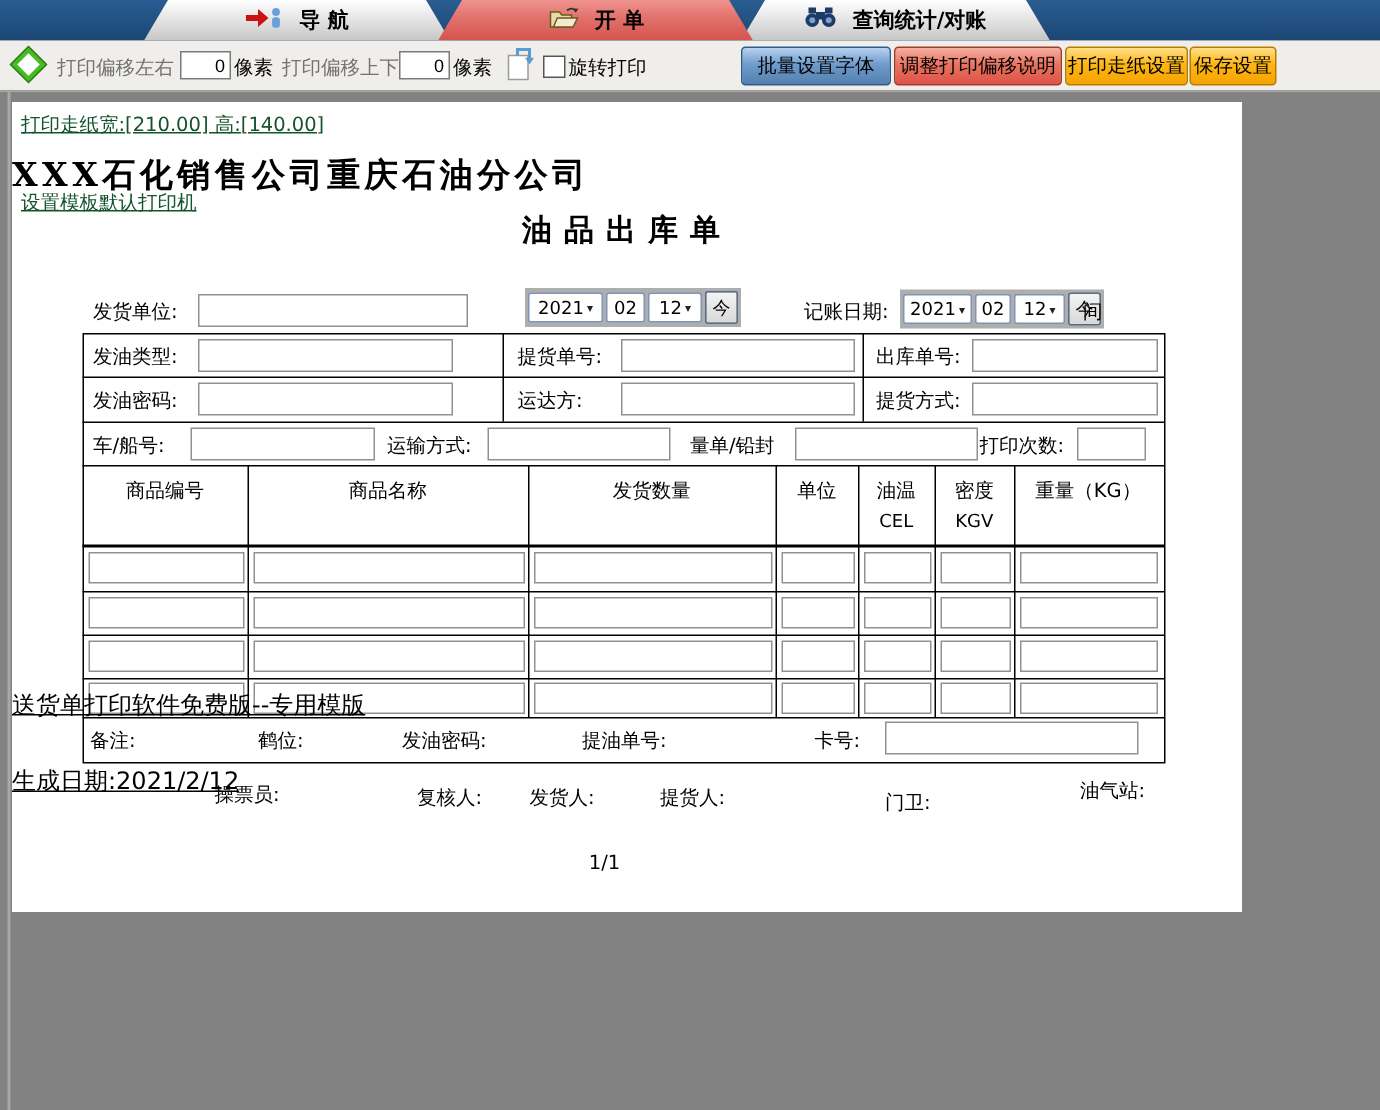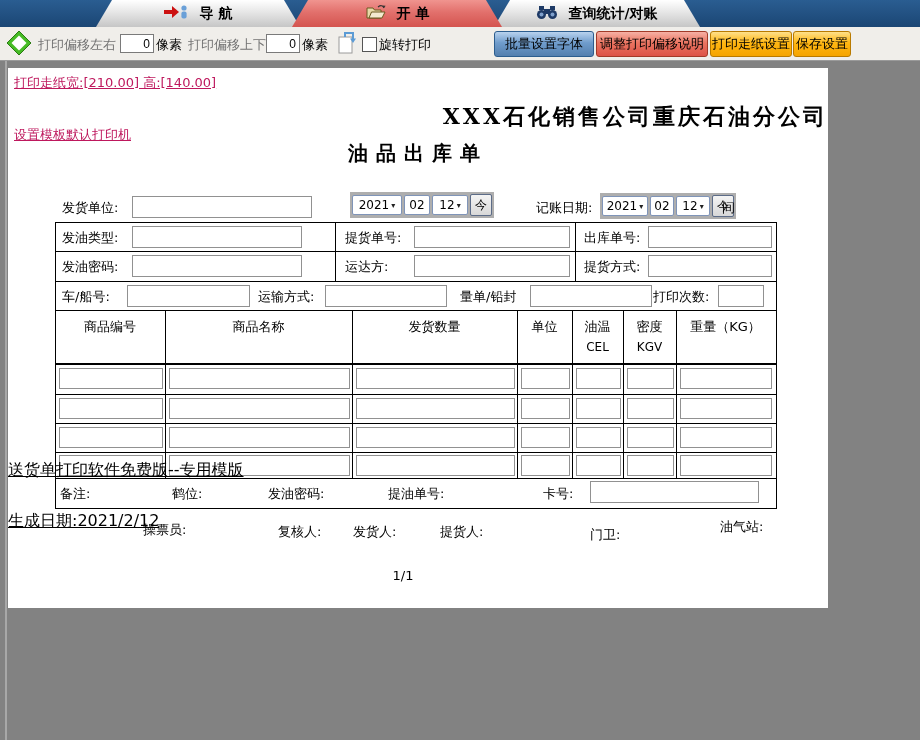--- a/index.html
+++ b/index.html
@@ -16,22 +16,22 @@
   
   .toolbar{left:0;top:27px;width:920px;height:33px;background:#f0eeea;border-bottom:1px solid #9a9a9a}
   .blue-lbl{color:#737373;font-size:13px}
   .blk-lbl{color:#000;font-size:13px}
   .num-inp{border:1px solid #7a7a7a;background:#fff;font-size:12px;text-align:right;padding:1px 3px;height:15px}
   .tbtn{border-radius:3px;font-size:13px;color:#000;display:flex;align-items:center;justify-content:center;cursor:pointer;height:24px}
   .btn-blue{background:linear-gradient(#b8d2ee,#6f9ccc 45%,#547fae);border:1px solid #2c5d8e}
   .btn-orange{background:linear-gradient(#ffe08a,#ffb612 45%,#f5a400);border:1px solid #b97a00}
   
   .page{left:8px;top:68px;width:820px;height:540px;background:#fff;font-size:13px;color:#000}
-  .tlink{color:#be185d;text-decoration:underline;font-size:13px;cursor:pointer;white-space:nowrap}
-  .doc-title{left:0;top:34px;width:820px;text-align:right;font-family:"DejaVu Serif","Liberation Serif",serif;font-weight:bold;font-size:22px;letter-spacing:3px}
+  .tlink{color:#14532d;text-decoration:underline;font-size:13px;cursor:pointer;white-space:nowrap}
+  .doc-title{left:0;top:34px;width:820px;text-align:left;font-family:"DejaVu Serif","Liberation Serif",serif;font-weight:bold;font-size:22px;letter-spacing:3px}
   .doc-sub{left:0;top:72px;width:820px;text-align:center;font-family:"DejaVu Serif","Liberation Serif",serif;font-weight:bold;font-size:20px;letter-spacing:8px}
   .lbl{font-size:13px;white-space:nowrap}
   .inp{background:#fff;border:1px solid #919191}
   .hl{background:#000;height:1px}
   .vl{background:#000;width:1px}
   .hdr{font-size:13px;text-align:center;white-space:nowrap}
   .datepanel{background:#aeaeae;display:flex;align-items:center;gap:2px;padding:2px}
   .datebox{background:#fff;border:1px solid #7f94b8;border-radius:2px;font-size:12px;display:flex;align-items:center;justify-content:center;height:18px;gap:2px;cursor:pointer}
   .caret{font-size:8px;color:#222}
   .todaybtn{background:linear-gradient(#f4f4f4,#d8d8d8);border:1px solid #5c6c88;border-radius:2px;font-size:12px;width:20px;height:20px;display:flex;align-items:center;justify-content:center;cursor:pointer}

